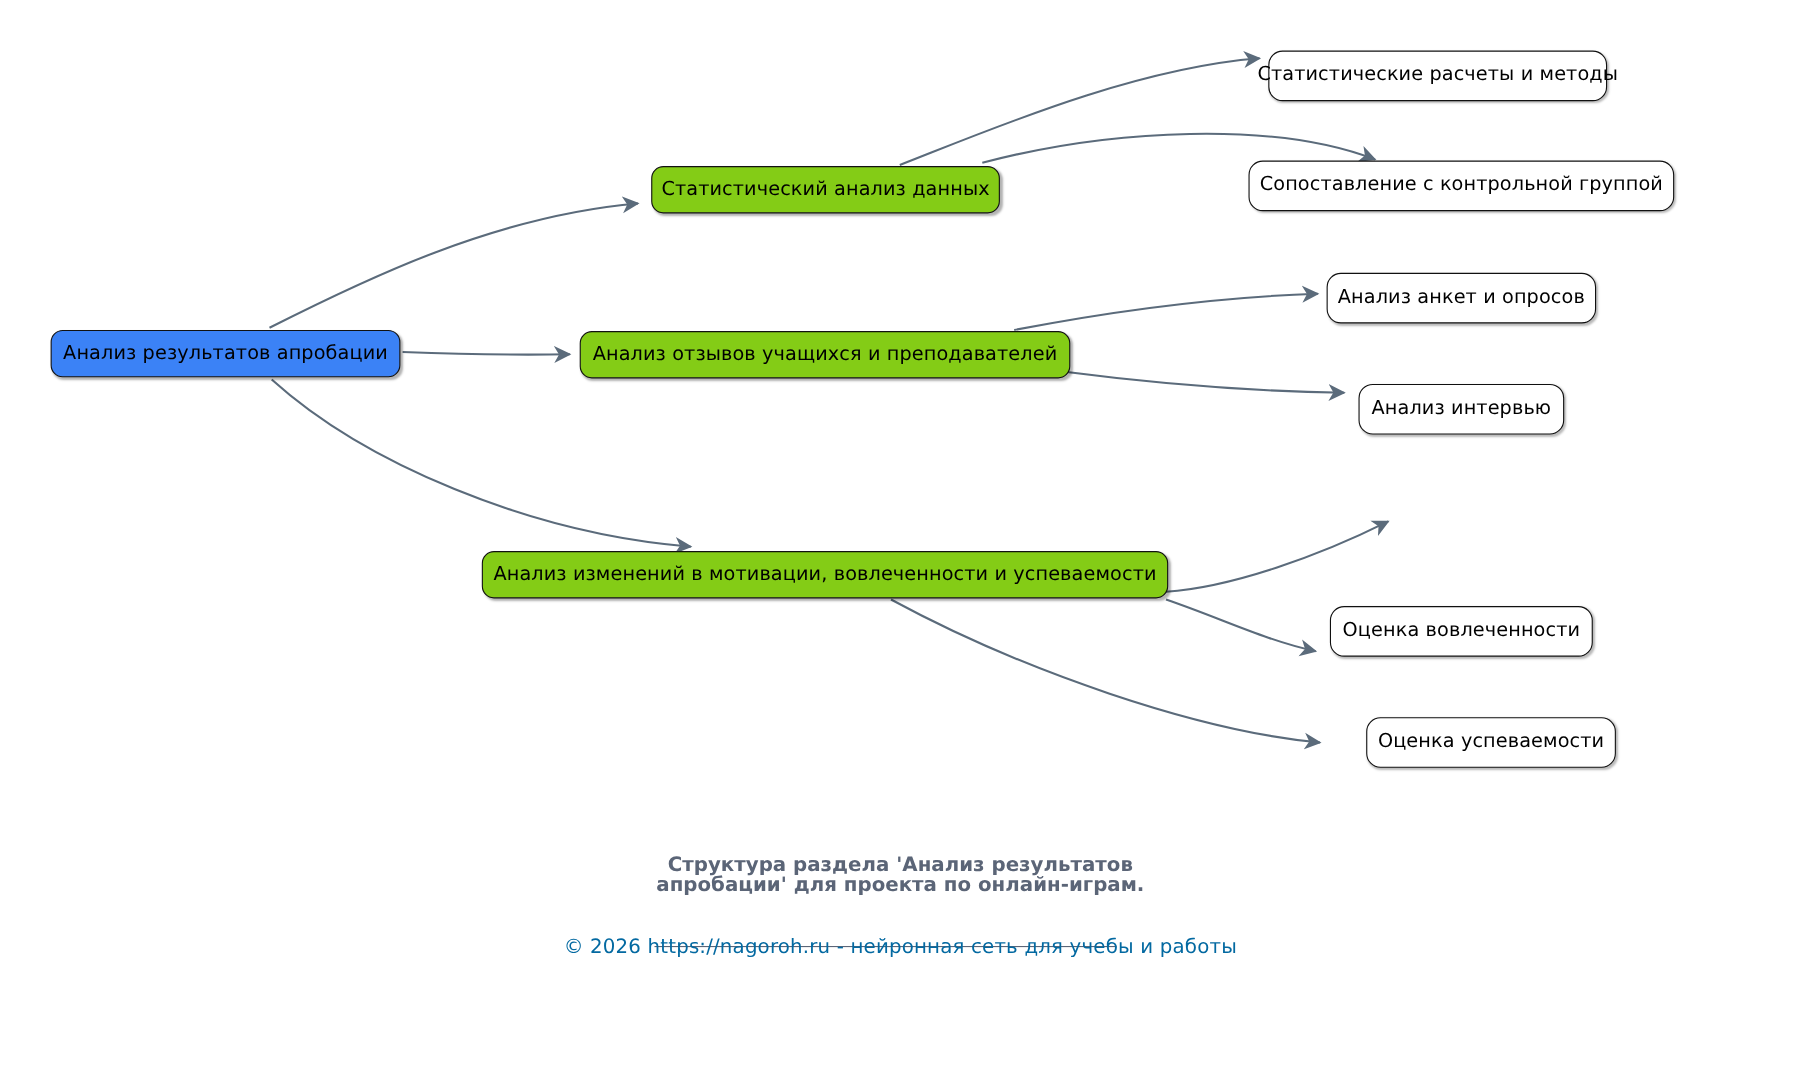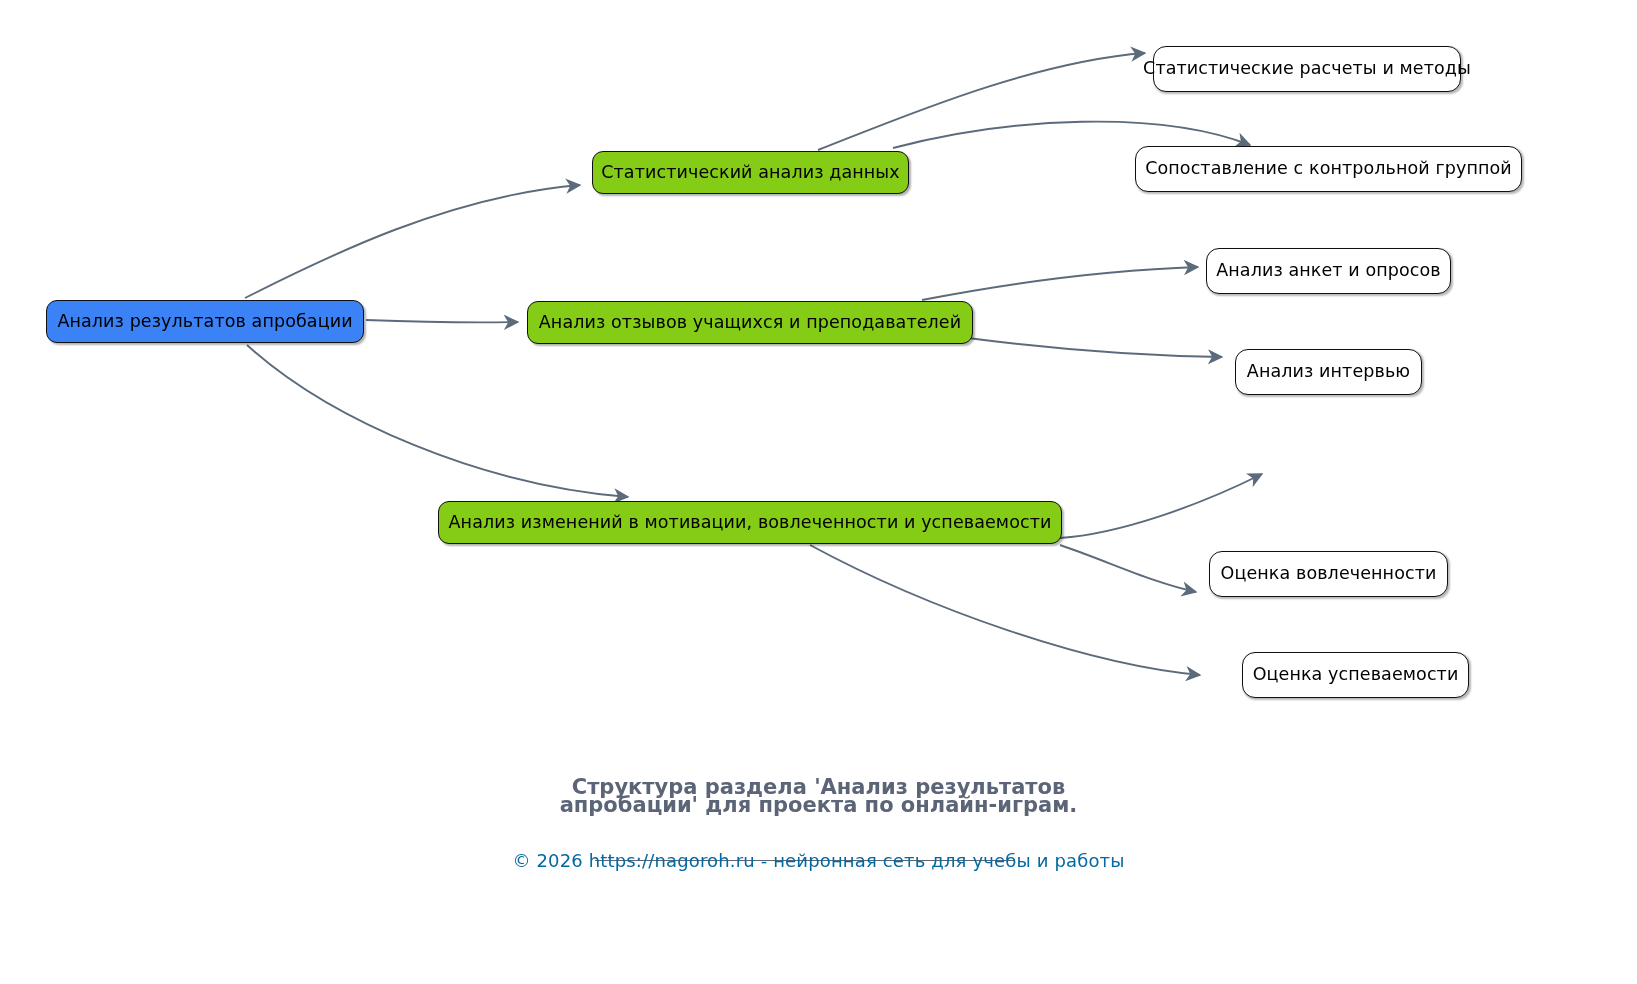--- a/index.html
+++ b/index.html
@@ -60,21 +60,21 @@
   .footer {
     position: absolute;
     left: 0;
     width: 1637px;
     text-align: center;
   }
   .footer-title {
     top: 778px;
     font-family: "DejaVu Sans", sans-serif;
     font-weight: bold;
-    font-size: 21px;
+    font-size: 18px;
     line-height: 18px;
     color: #5b6577;
   }
   .footer-title .l2 { display: block; }
   .footer-rule {
     position: absolute;
     top: 860px;
     left: 595px;
     width: 420px;
     height: 0;

